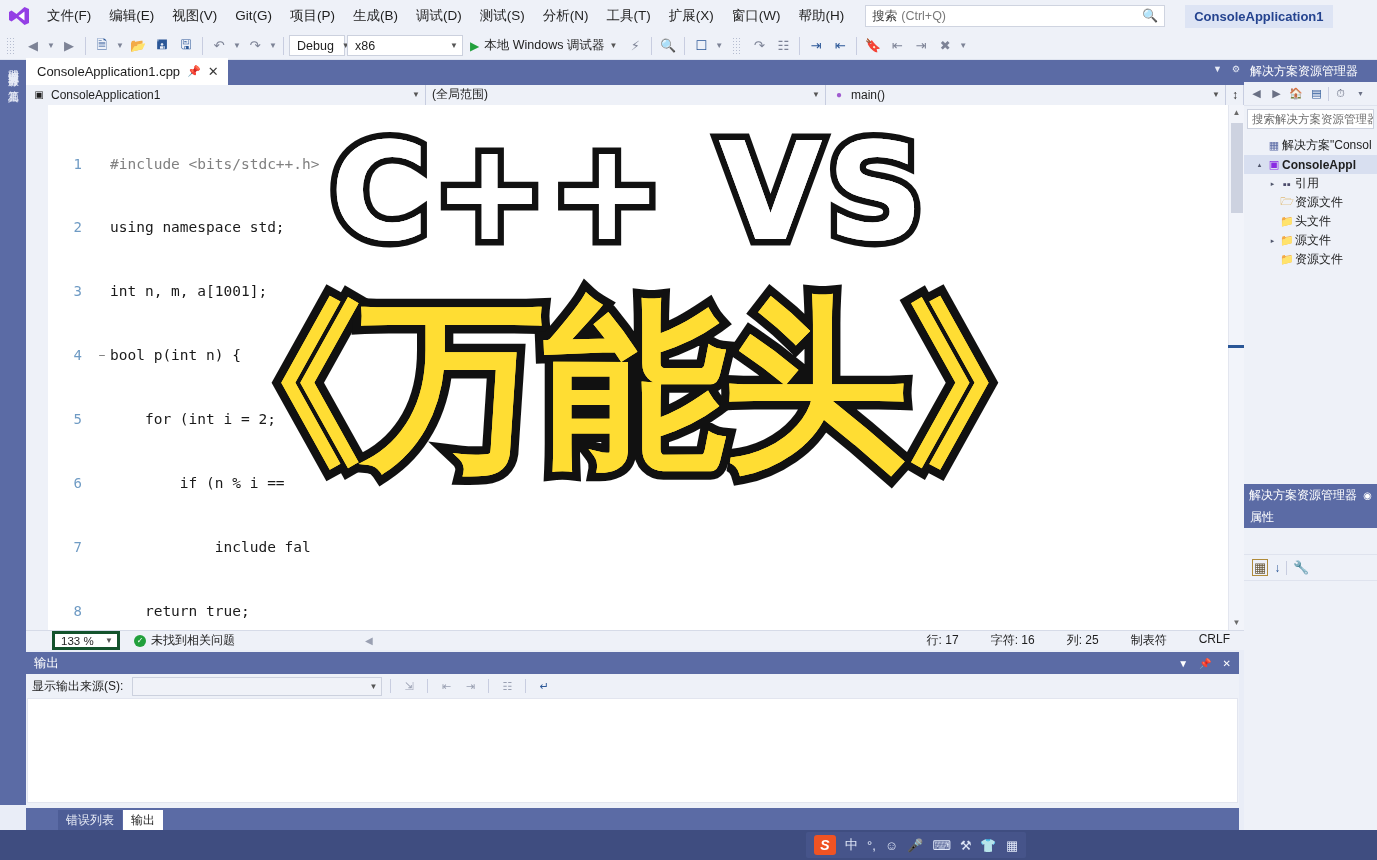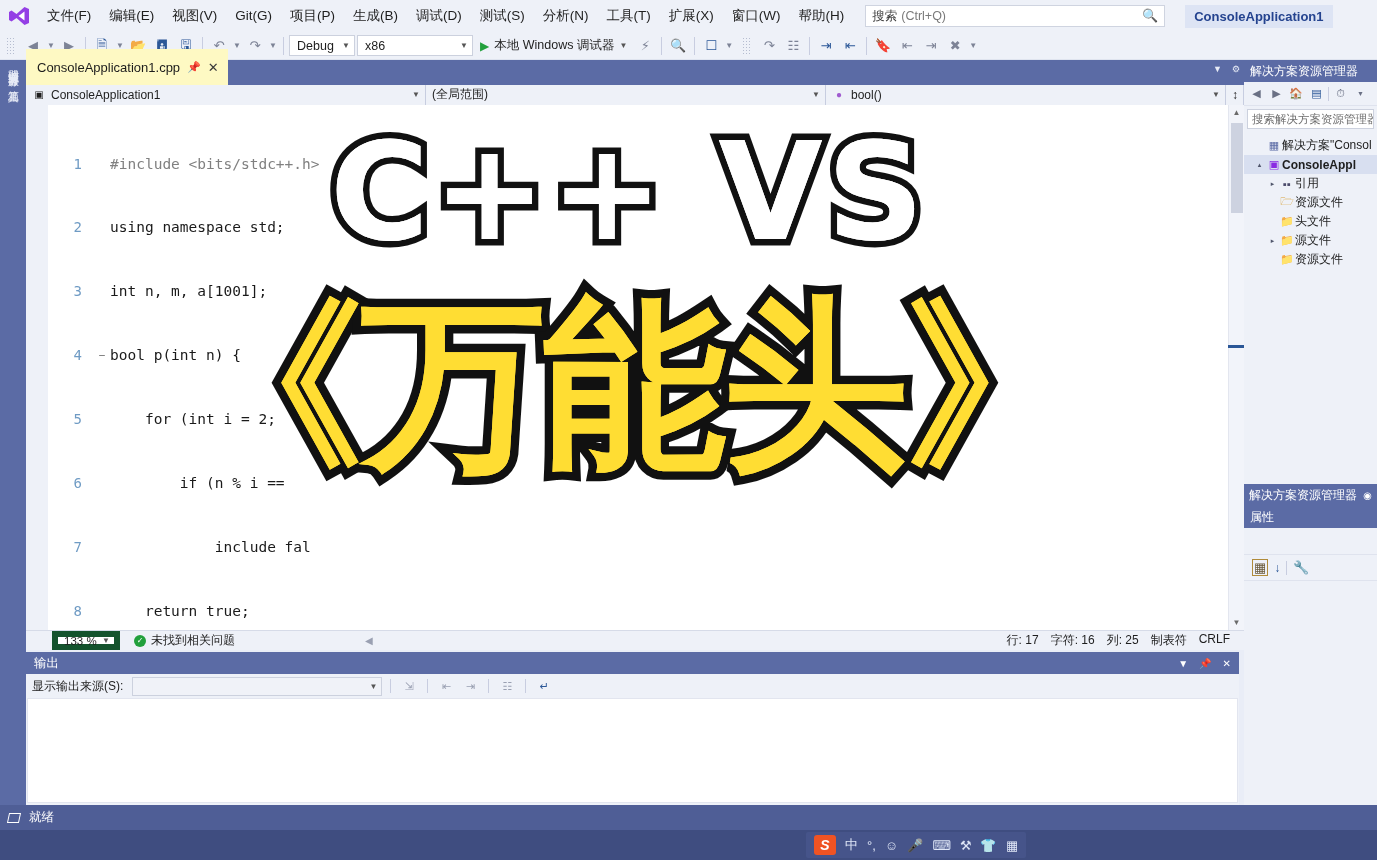--- a/index.html
+++ b/index.html
@@ -97,21 +97,21 @@
   
   .editor-wrap {
     position: absolute; left: 26px; top: 60px; width: 1218px; height: 590px;
     background: #eef1f8;
   }
   .tabrow {
     height: 25px; display: flex; align-items: flex-end;
     background: #5b6ba5; position: relative;
   }
   .doctab {
-    height: 36px; background: #fef9c3; color: #1c1c1c;
+    height: 27px; background: #ffffff; color: #1c1c1c;
     display: flex; align-items: center; gap: 7px;
     padding: 0 9px 0 11px; font-size: 13px;
   }
   .doctab .pin { font-size: 11px; color: #3a3a3a; }
   .doctab .x { font-size: 13px; color: #3a3a3a; }
   .tabrow-right {
     position: absolute; right: 4px; top: 4px; display: flex; gap: 10px; align-items: center;
   }
   .tabrow-right span { color: #e7ebf6; font-size: 9px; }
 
@@ -152,29 +152,29 @@
   }
   .vscroll .arr { height: 15px; text-align: center; font-size: 8px; color: #6a6a6a; line-height: 15px; }
   .vscroll .thumb { position: absolute; top: 18px; left: 2px; width: 12px; height: 90px; background: #cdd2e0; }
   .vscroll .mark { position: absolute; right: 0; width: 16px; height: 3px; background: #2b5797; }
 
   .editor-status {
     height: 20px; background: #eef1f8; display: flex; align-items: center;
     border-top: 1px solid #d6dbe8; font-size: 12px; color: #1e1e1e;
   }
   .zoombox {
-    width: 68px; height: 19px; background: #fff; border: 6px solid #14532d;
+    width: 68px; height: 19px; background: #fff; border: 3px solid #14532d;
     display: flex; align-items: center; justify-content: space-between;
     padding: 0 4px 0 6px; margin-left: 26px; font-size: 11.5px;
   }
   .zoombox .cc { font-size: 8px; color: #555; }
   .err-ok { display: flex; align-items: center; gap: 5px; margin-left: 14px; font-size: 12px; }
   .err-dot { width: 12px; height: 12px; border-radius: 50%; background: #22a03c; color: #fff;
     font-size: 8px; display: flex; align-items: center; justify-content: center; }
-  .es-right { margin-left: auto; display: flex; gap: 12px; padding-right: 14px; font-size: 12px; }
+  .es-right { margin-left: auto; display: flex; gap: 32px; padding-right: 14px; font-size: 12px; }
 
   
   .rightcol {
     position: absolute; left: 1244px; top: 60px; width: 133px; height: 770px;
     background: #eef1f8;
   }
   .panel-title {
     height: 22px; background: #5b6ba5; color: #fff; font-size: 12px;
     display: flex; align-items: center; padding: 0 6px;
   }
@@ -334,21 +334,21 @@
     <div class="tb-caret">▼</div>
     <div class="tb-btn act">📂</div>
     <div class="tb-btn act">🖪</div>
     <div class="tb-btn act">🖫</div>
     <div class="tb-sep"></div>
     <div class="tb-btn">↶</div>
     <div class="tb-caret">▼</div>
     <div class="tb-btn">↷</div>
     <div class="tb-caret">▼</div>
     <div class="tb-sep"></div>
-    <div class="tb-combo" style="width:66px">
+    <div class="tb-combo" style="width:56px">
       <span>Debug</span>
       <span class="cc">▼</span>
     </div>
     <div class="tb-combo" style="width:116px">
       <span>x86</span>
       <span class="cc">▼</span>
     </div>
     <div class="tb-run">
       <span class="play">▶</span>
       <span>本地 Windows 调试器</span>
@@ -399,21 +399,21 @@
         <span class="nv-ico">▣</span>
         <span>ConsoleApplication1</span>
         <span class="cc">▼</span>
       </div>
       <div class="navcombo" style="width:400px">
         <span>(全局范围)</span>
         <span class="cc">▼</span>
       </div>
       <div class="navcombo" style="width:400px">
         <span class="nv-ico" style="color:#a05bd0">●</span>
-        <span>bool()</span>
+        <span>main()</span>
         <span class="cc">▼</span>
       </div>
       <div class="navcombo" style="width:18px;justify-content:center">↕</div>
     </div>
 
     <div class="code-area">
       <div class="code-scroll-l"></div>
       <div class="code-lines">
         <div class="cl"><span class="ln">1</span><span class="glyph"></span><span class="ctxt pp">#include &lt;bits/stdc++.h&gt;</span></div>
         <div class="cl"><span class="ln">2</span><span class="glyph"></span><span class="ctxt">using namespace std;</span></div>
@@ -565,24 +565,20 @@
       <span class="out-ico on">↵</span>
     </div>
     <div class="out-body"></div>
     <div style="height:5px;background:#eef1f8"></div>
     <div class="out-tabs">
       <div class="otab">错误列表</div>
       <div class="otab act">输出</div>
     </div>
   </div>
 
-  <div class="vs-status">
-    <span class="st-sq"></span>
-    <span>就绪</span>
-  </div>
 
   <div class="taskbar">
     <div class="tray">
       <span class="sogou">S</span>
       <span class="tray-i">中</span>
       <span class="tray-i">°,</span>
       <span class="tray-i">☺</span>
       <span class="tray-i">🎤</span>
       <span class="tray-i">⌨</span>
       <span class="tray-i">⚒</span>

